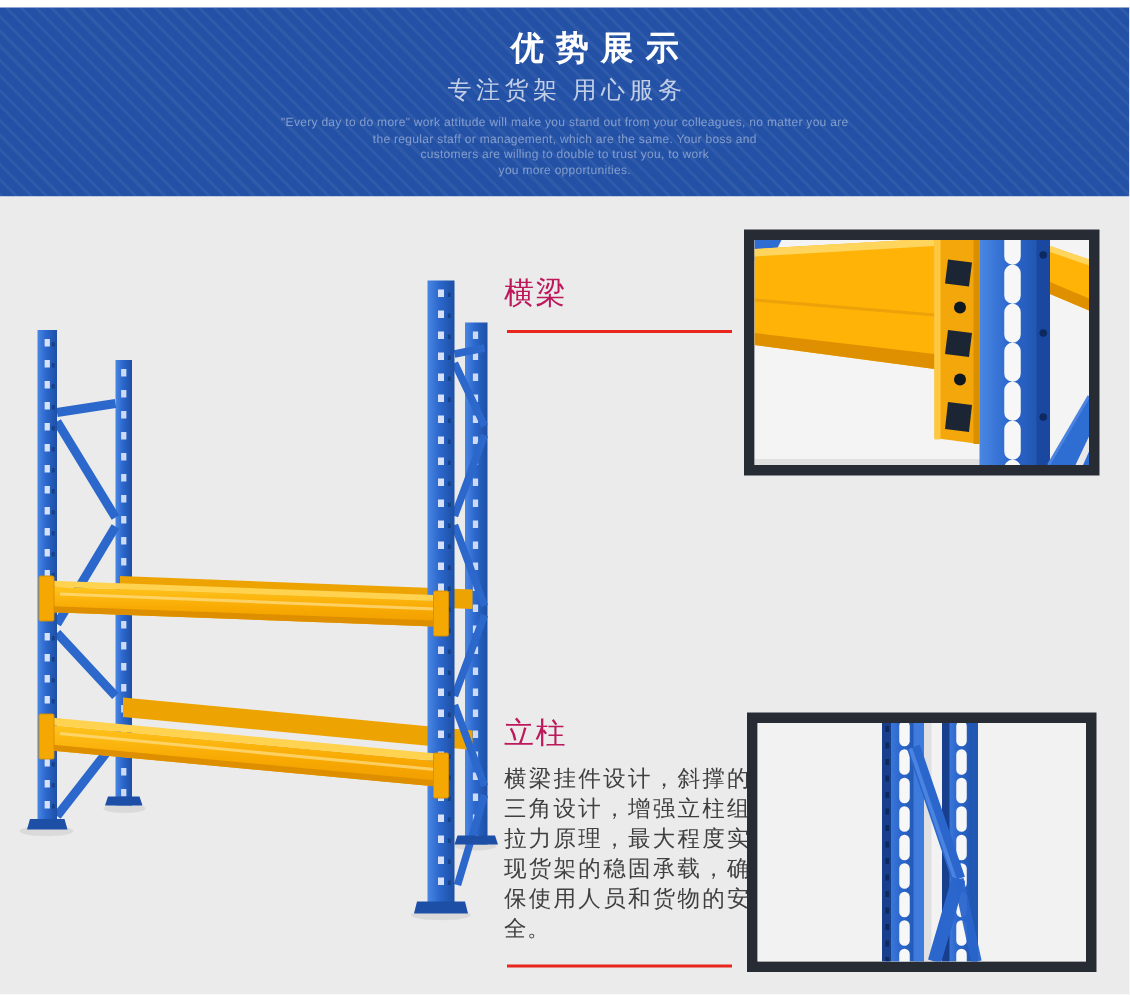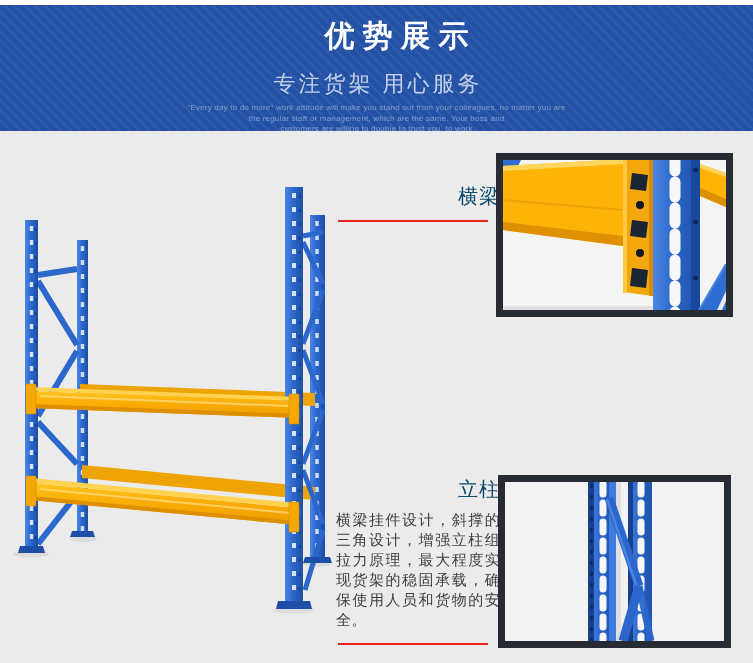--- a/index.html
+++ b/index.html
@@ -10,40 +10,40 @@
   .top-strip{position:absolute;left:0;top:0;width:753px;height:5px;background:#ffffff;}
   .banner{
     position:absolute;left:0;top:5px;width:753px;height:126px;
     background-color:#2351a5;
     background-image:repeating-linear-gradient(45deg,
       rgba(255,255,255,0.055) 0px, rgba(255,255,255,0.055) 2px,
       rgba(0,0,0,0) 2px, rgba(0,0,0,0) 7px);
     text-align:center;box-sizing:border-box;padding-top:16px;
   }
   .banner h1{
-    margin:0;color:#ffffff;font-size:30px;font-weight:700;
+    margin:0;color:#ffffff;font-size:22px;font-weight:700;
     letter-spacing:8px;line-height:1;text-indent:8px;padding-left:40px;
   }
   .banner .subtitle{
-    margin-top:22px;color:rgba(255,255,255,0.72);font-size:22px;
+    margin-top:10px;color:rgba(255,255,255,0.72);font-size:16px;
     letter-spacing:3px;line-height:1;text-indent:3px;
   }
   .banner .desc{margin-top:8px;}
   .banner .desc span{
     display:block;color:rgba(255,255,255,0.42);font-size:8px;
     line-height:10.5px;letter-spacing:0.2px;
   }
   .content{position:absolute;left:0;top:131px;width:753px;height:532px;background:#ebebeb;}
   .rack{position:absolute;left:10px;top:41px;width:322px;height:448px;}
   .sec{position:absolute;width:164px;}
   .sec1{left:336px;top:54px;}
   .sec2{left:336px;top:303px;margin-top:44px;}
   .sec h2{
-    margin:0;text-align:right;font-size:20px;font-weight:500;
-    color:#0c4a6e;letter-spacing:1px;line-height:1.1;
+    margin:0;text-align:left;font-size:20px;font-weight:500;
+    color:#be185d;letter-spacing:1px;line-height:1.1;
   }
   .sec p{
     margin:10px 0 0 0;font-size:15px;line-height:20px;color:#404040;
     letter-spacing:0.3px;text-align:justify;
   }
   .redline{width:150px;height:2px;background:#e8261c;margin:13px auto 0 2px;}
   .panel{
     position:absolute;border:7px solid #262b34;background:#f4f4f5;box-sizing:border-box;
   }
   .panel1{left:496px;top:22px;width:237px;height:164px;}
@@ -57,20 +57,21 @@
 
   <div class="top-strip"></div>
 
   <header class="banner">
     <h1>优势展示</h1>
     <div class="subtitle">专注货架 用心服务</div>
     <div class="desc">
       <span>"Every day to do more" work attitude will make you stand out from your colleagues, no matter you are</span>
       <span>the regular staff or management, which are the same. Your boss and</span>
       <span>customers are willing to double to trust you, to work</span>
+      <span>you more opportunities.</span>
     </div>
   </header>
 
   <main class="content">
 
     <svg class="rack" viewBox="0 0 322 448" aria-hidden="true">
       <defs>
         <linearGradient id="postG" x1="0" y1="0" x2="1" y2="0">
           <stop offset="0" stop-color="#4a86e2"></stop>
           <stop offset="0.45" stop-color="#2b67cc"></stop>

